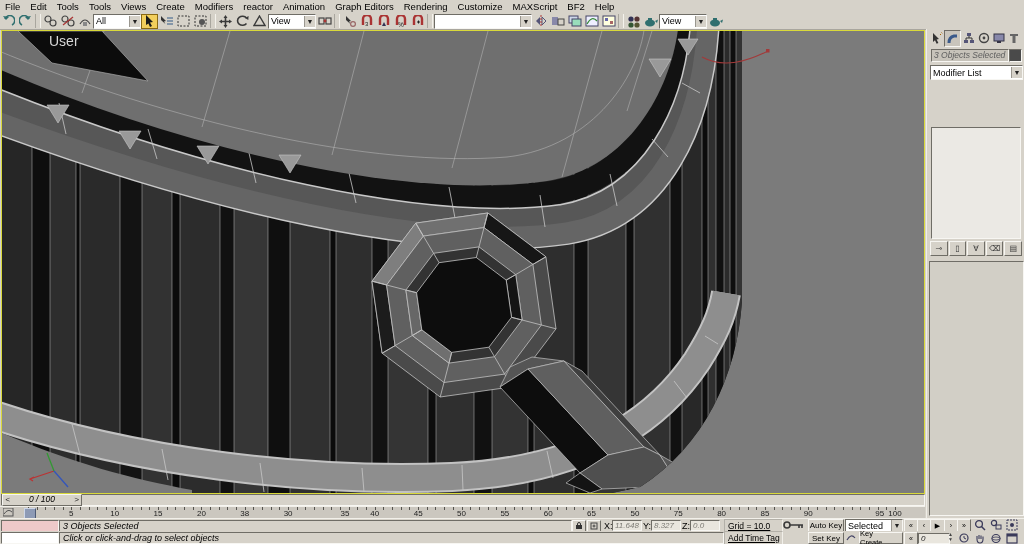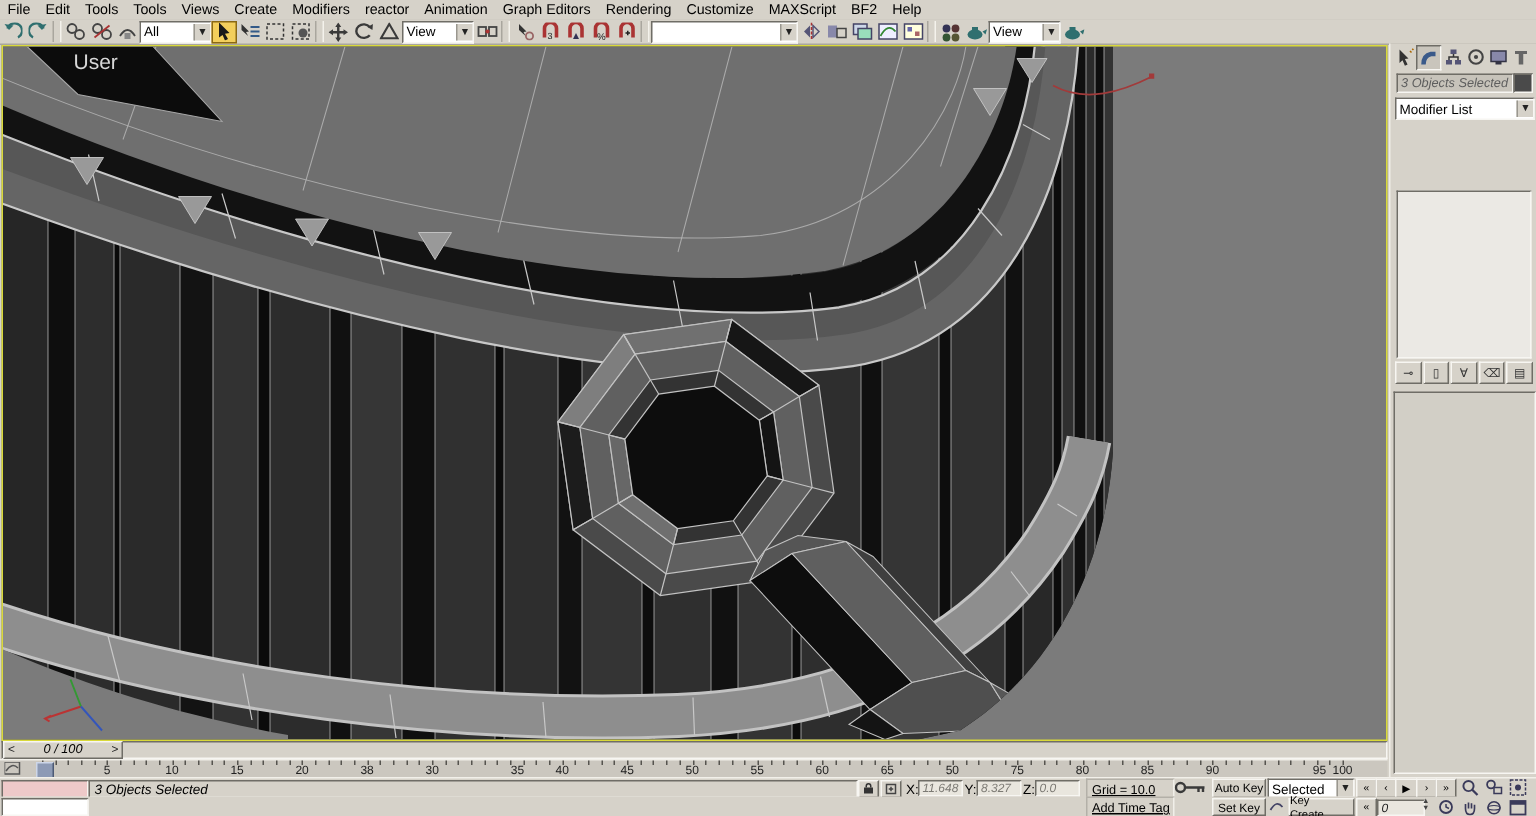--- a/index.html
+++ b/index.html
@@ -662,20 +662,21 @@
   <span class="mini-btn navi" style="left:1004px;top:0;">
       <svg width="12" height="12">
         <rect x="1" y="1" width="10" height="10" fill="none" stroke="#3a3a5a" stroke-dasharray="2,1"></rect>
         <circle cx="6" cy="6" r="2" fill="#3a3a5a"></circle>
       </svg>
     </span>
 </div>
 
 <div id="srow2" class="abs srow">
   <div class="abs sunken" style="left:1px;top:1px;width:56px;height:10px;background:#ffffff;"></div>
+  <div class="stat-sunken sunken" style="left:59px;width:660px;">Click or click-and-drag to select objects</div>
   <span class="cell flat-cell" style="left:724px;width:54px;">Add Time Tag</span>
   <span class="mini-btn raised" style="left:808px;top:1px;width:34px;height:10px;font-size:8px;">Set Key</span>
   <span class="mini-btn" style="left:845px;top:1px;width:12px;height:10px;">
       <svg width="10" height="9">
         <path d="M1,7 Q5,0 9,5" fill="none" stroke="#446" stroke-width="1.2"></path>
       </svg>
     </span>
   <span class="mini-btn raised" style="left:859px;top:1px;width:42px;height:10px;font-size:7.5px;">Key Create...</span>
   <span class="mini-btn raised pb" style="left:904px;top:1px;">«</span>
   <span class="xyz-field sunken" style="left:918px;top:2px;width:28px;color:#222;">0</span>

